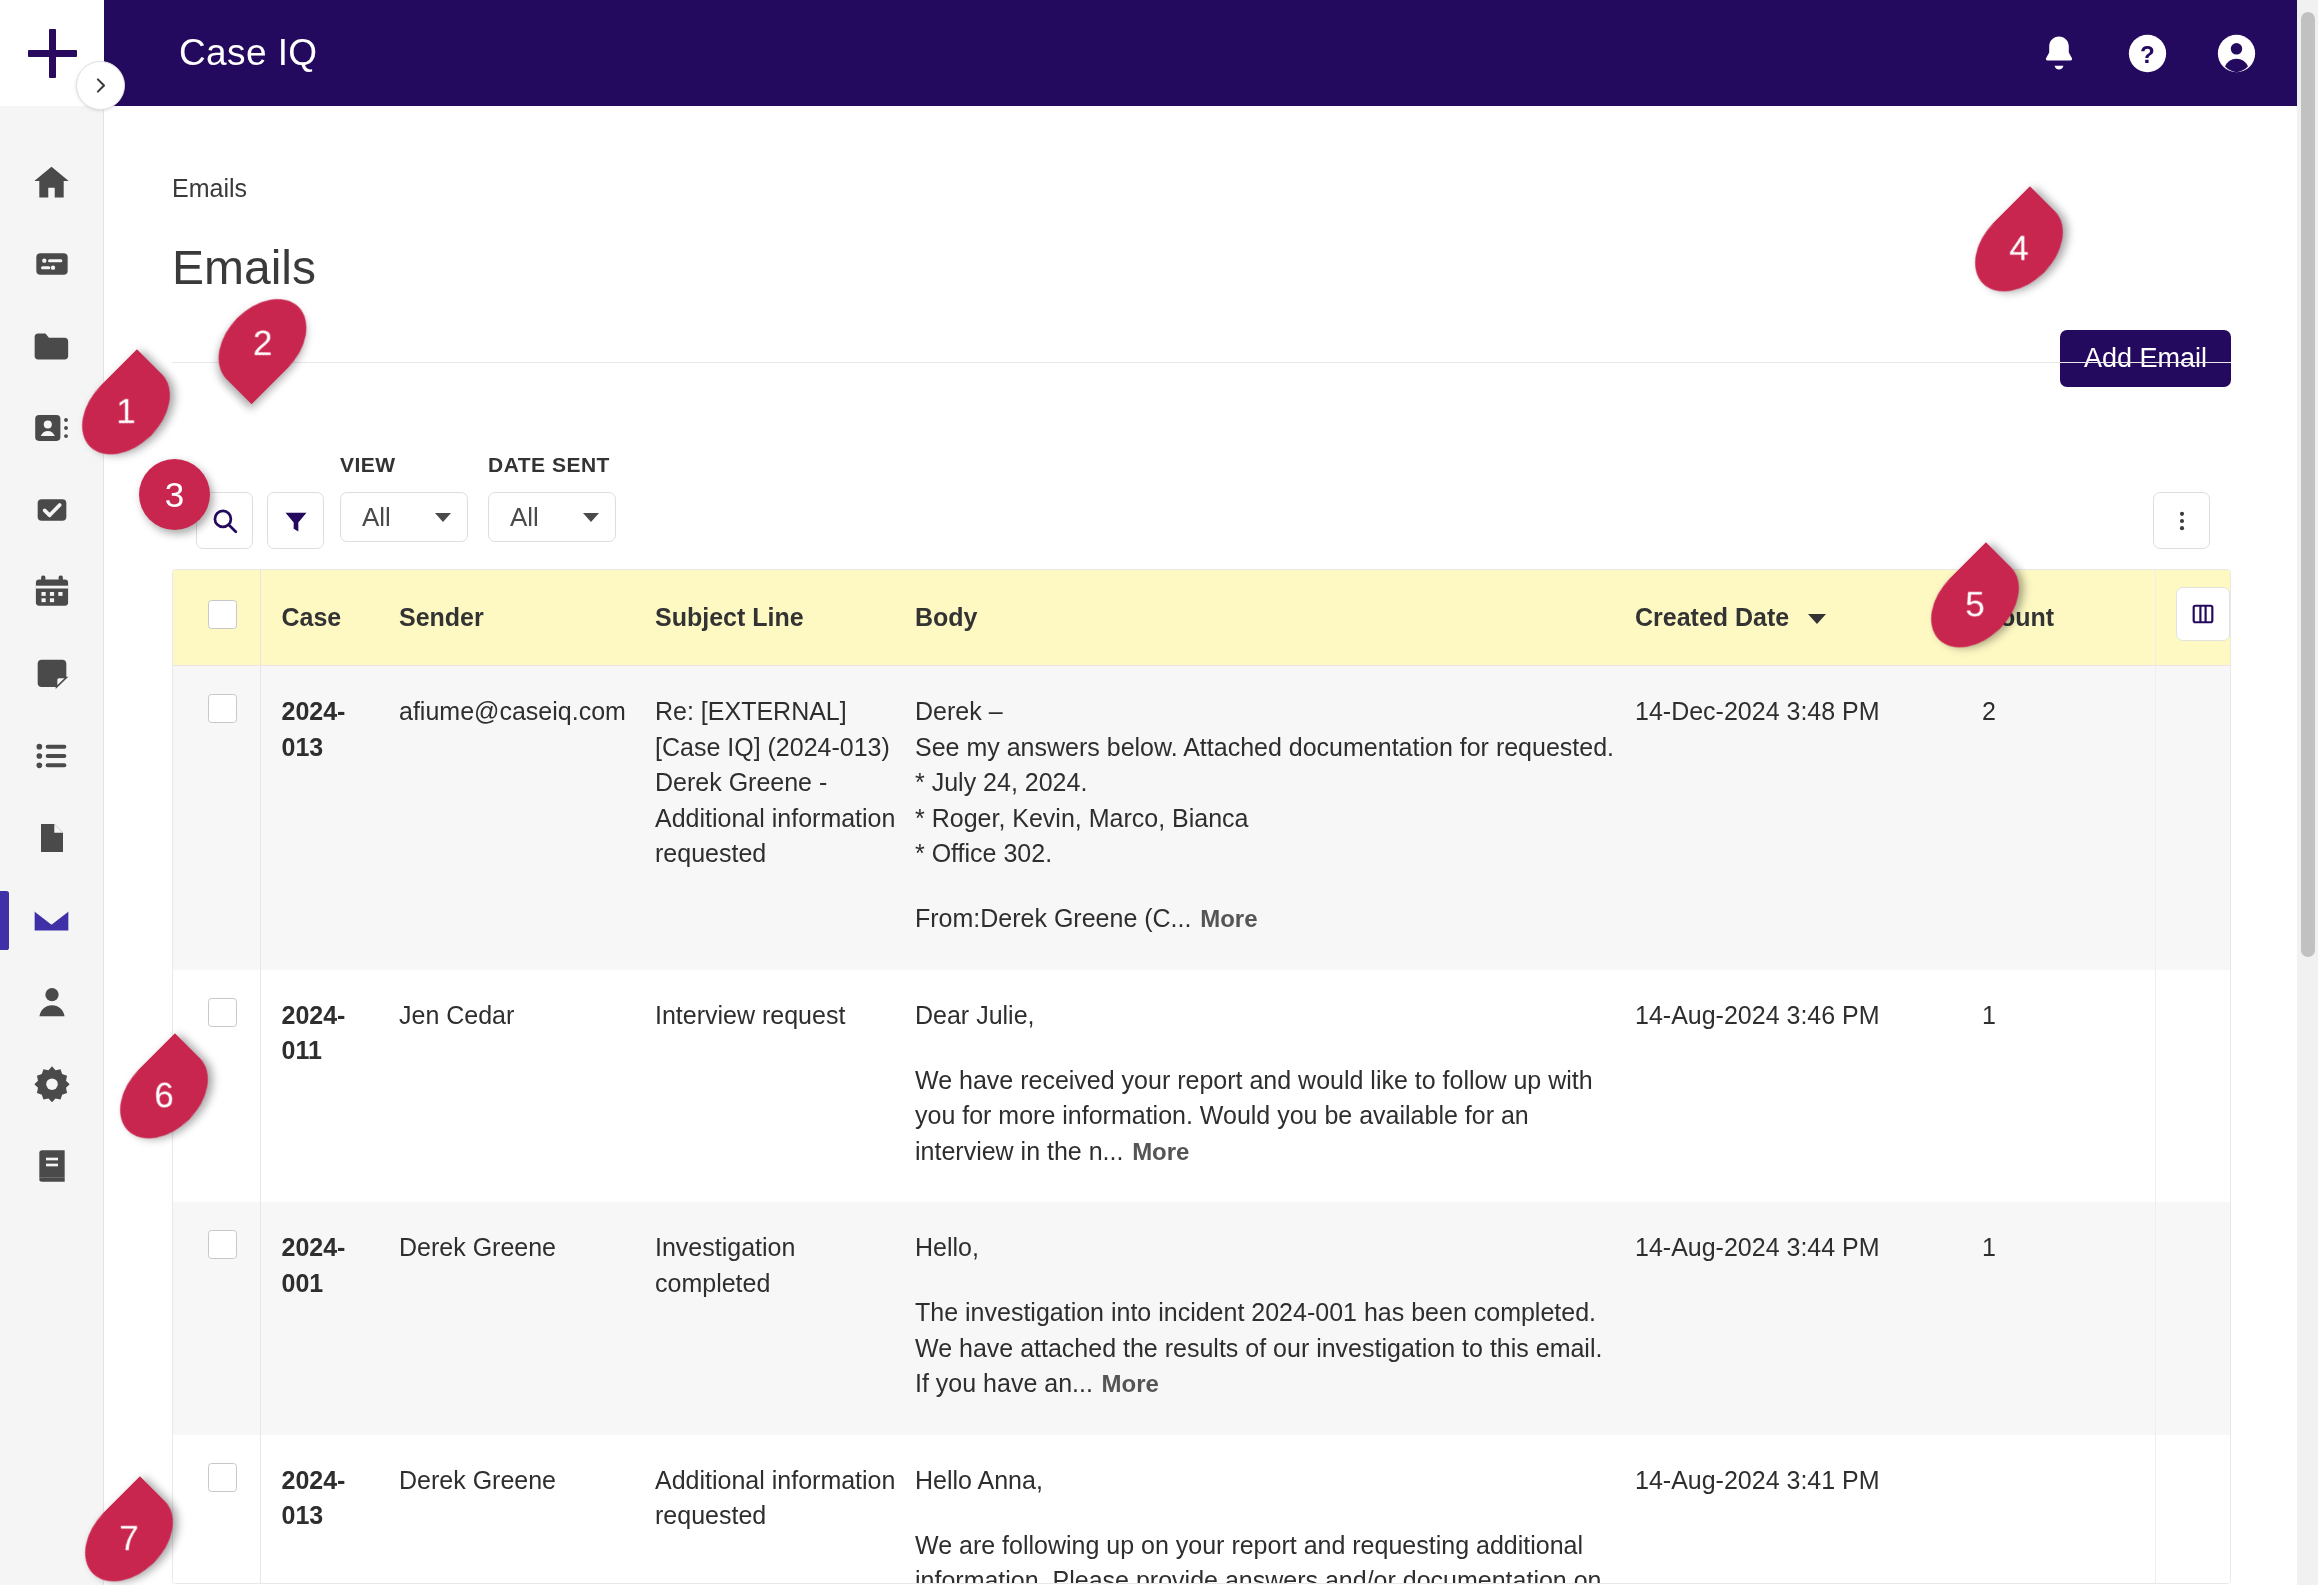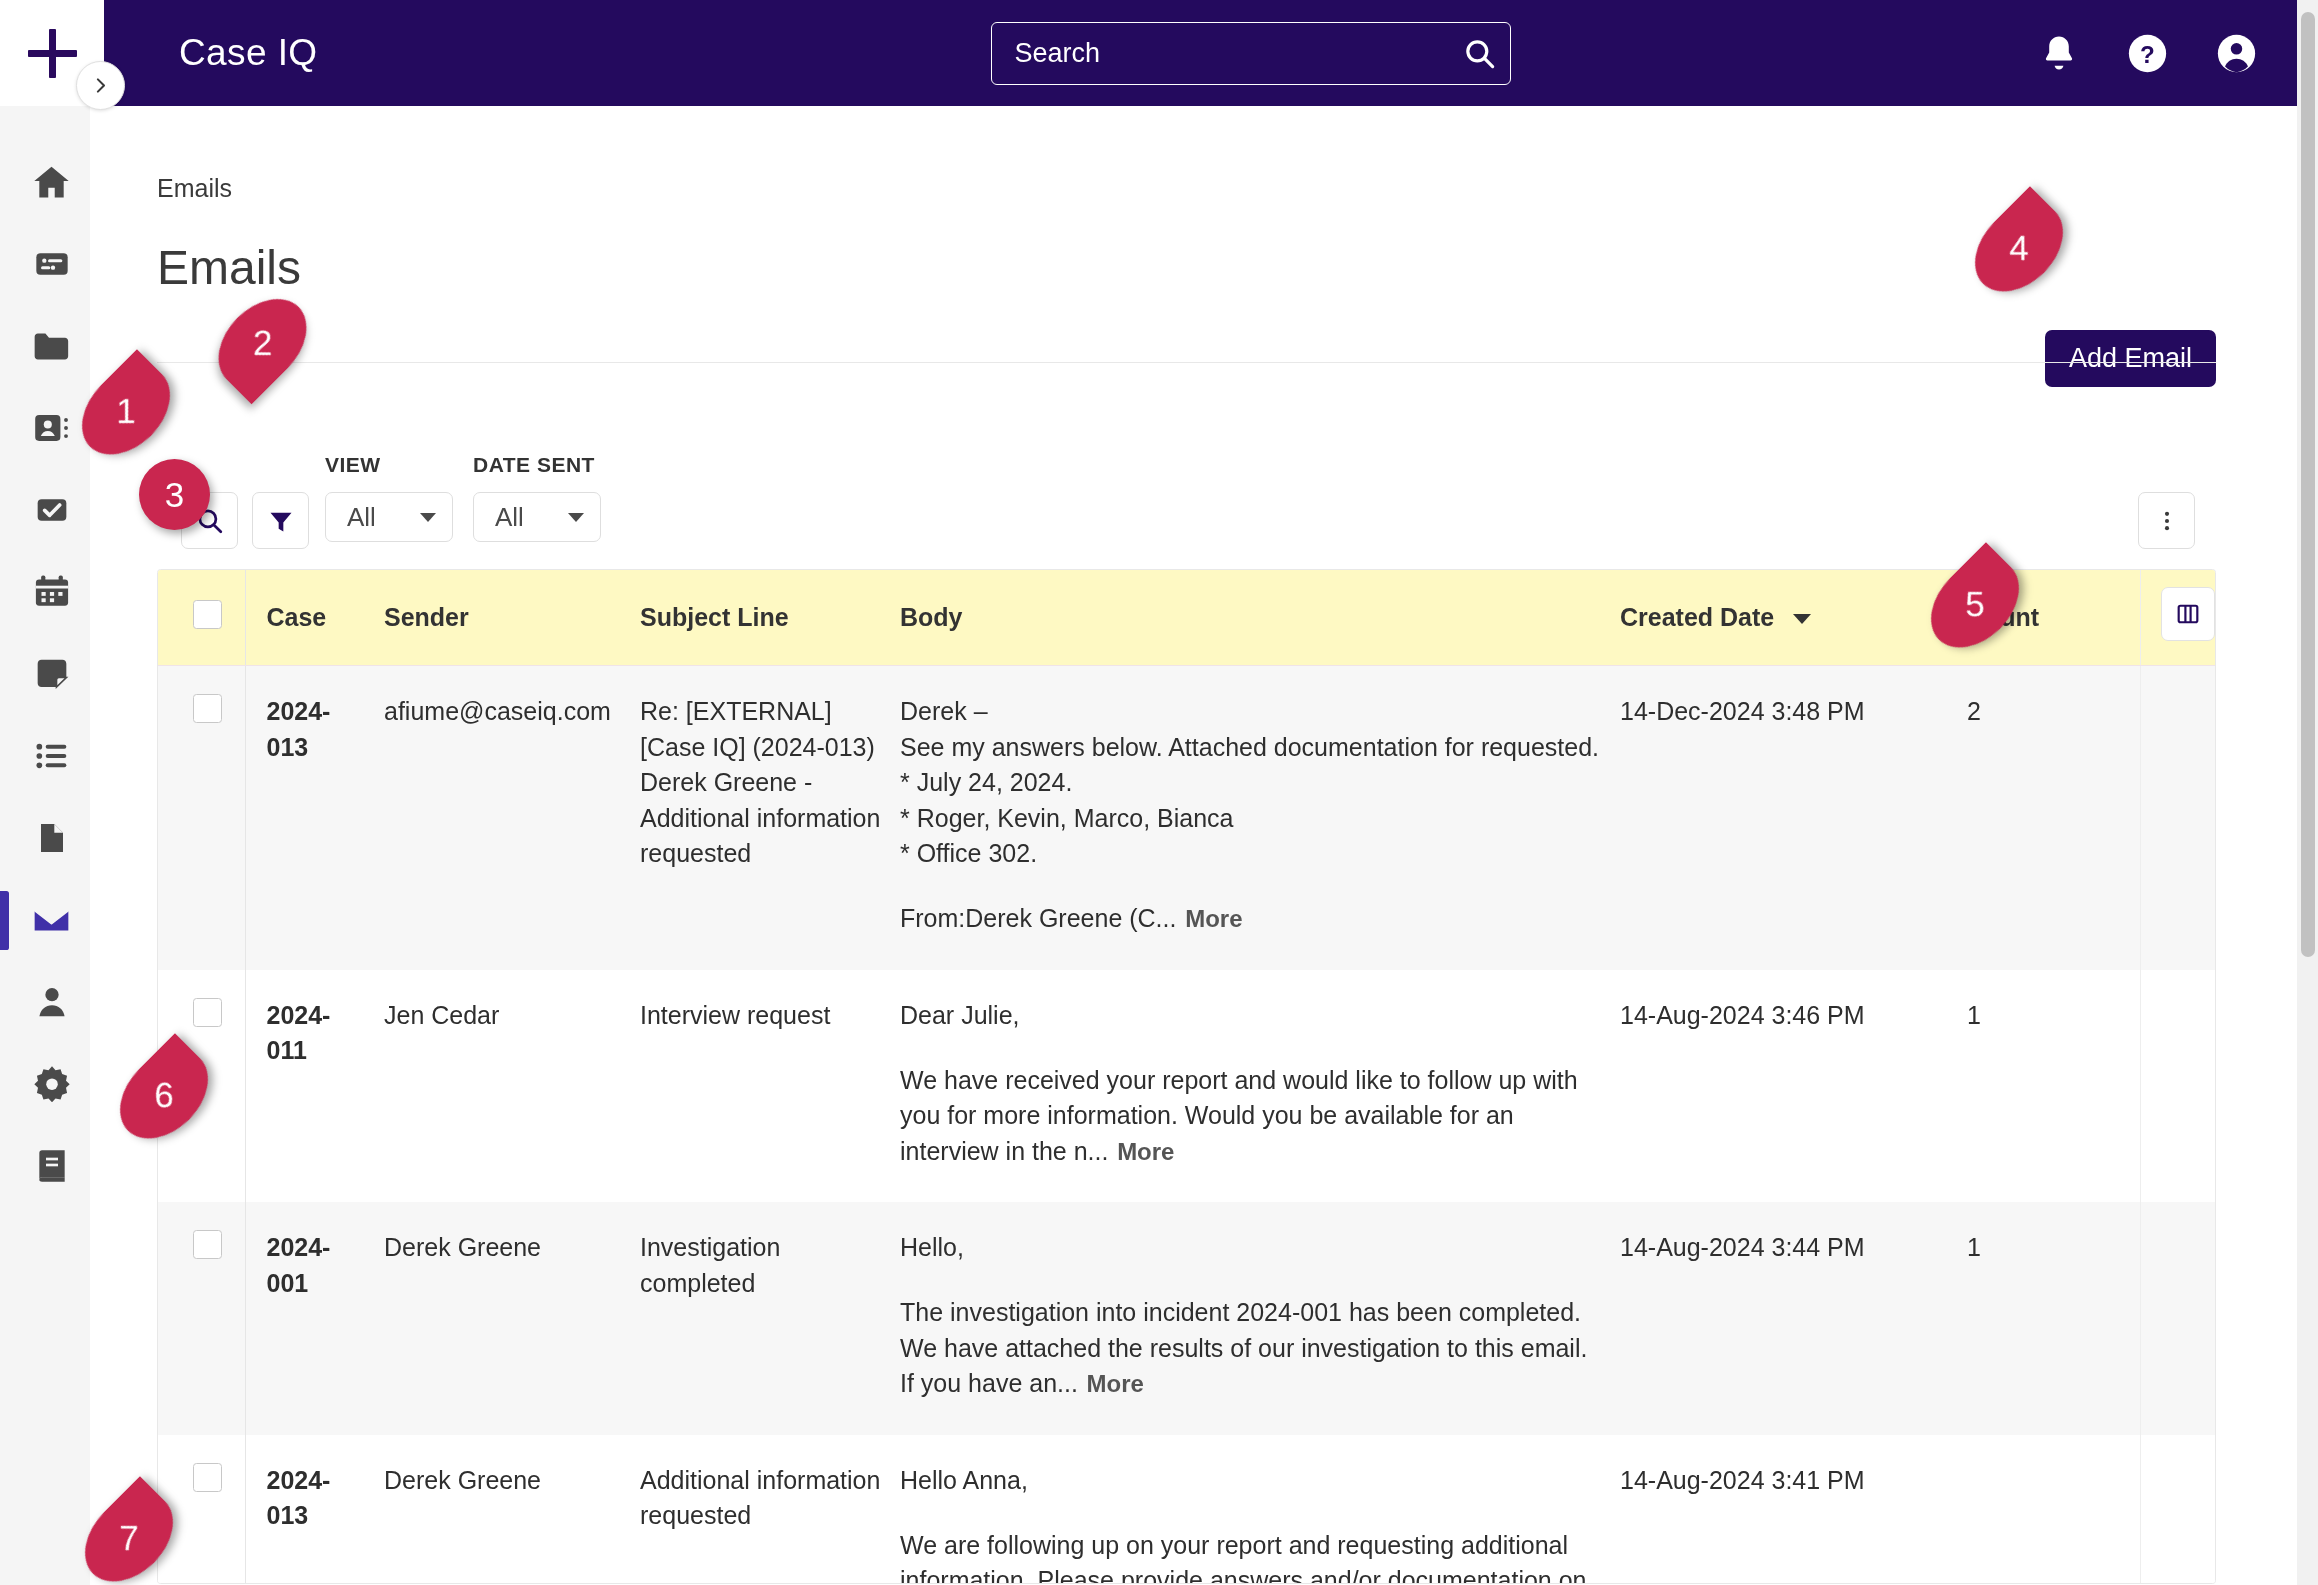--- a/index.html
+++ b/index.html
@@ -71,21 +71,21 @@
 
   .rail-collapse {
     position: absolute; left: 76px; top: 61px;
     width: 49px; height: 49px; border-radius: 50%;
     background: #ffffff; border: 0.9px solid #E0E0E0;
     display: flex; align-items: center; justify-content: center;
     box-shadow: 0 0.9px 3.5px rgba(0,0,0,.12); cursor: pointer; z-index: 6;
   }
 
   
-  .content { position: absolute; left: 90px; top: 106px; width: 2194px; height: 1479px; background: #fff; }
+  .content { position: absolute; left: 105px; top: 106px; width: 2194px; height: 1479px; background: #fff; }
   .breadcrumb { position: absolute; left: 67px; top: 68px; font-size: 25px; color: #3A3A3A; }
   .page-title { position: absolute; left: 67px; top: 134px; font-size: 48px; color: #3A3A3A; font-weight: 400; }
 
   .divider { position: absolute; left: 67px; top: 256px; width: 2059px; height: 0.9px; background: #E8E8E8; }
 
   .add-btn {
     position: absolute; right: 68px; top: 224px;
     background: #240A5E; color: #fff; border: none; border-radius: 7px;
     height: 57px; padding: 0 24px; font-size: 27px; cursor: pointer;
     font-family: "Liberation Sans", sans-serif;
@@ -181,29 +181,20 @@
 </head>
 <body>
 
 <div class="topbar">
   <div class="plus-zone">
     <span class="plus-icon"></span>
   </div>
   <div class="navbar">
     <div class="brand">Case IQ</div>
 
-    <div class="search-wrap">
-      <input class="search-input" type="text" placeholder="Search" style="">
-      <span class="search-btn-ico">
-        <svg width="35" height="35" viewBox="0 0 24 24" fill="none" stroke="#ffffff" stroke-width="2.2">
-          <circle cx="10.5" cy="10.5" r="6.5"></circle>
-            <line x1="15.4" y1="15.4" x2="21" y2="21" stroke-linecap="round"></line>
-        </svg>
-      </span>
-    </div>
 
     <div class="nav-icons">
       <span class="nav-ico">
         <svg width="42" height="42" viewBox="0 0 24 24" fill="#ffffff">
           <path d="M12 2.6c-3.2 0-5.6 2.5-5.6 5.7v3.4L4.6 15c-.3.6.1 1.3.8 1.3h13.2c.7 0 1.1-.7.8-1.3l-1.8-3.3V8.3c0-3.2-2.4-5.7-5.6-5.7z"></path>
           <path d="M12 21.4c1.3 0 2.3-.9 2.5-2.1h-5c.2 1.2 1.2 2.1 2.5 2.1z"></path>
         </svg>
       </span>
       <span class="nav-ico">
         <svg width="43" height="43" viewBox="0 0 24 24">

